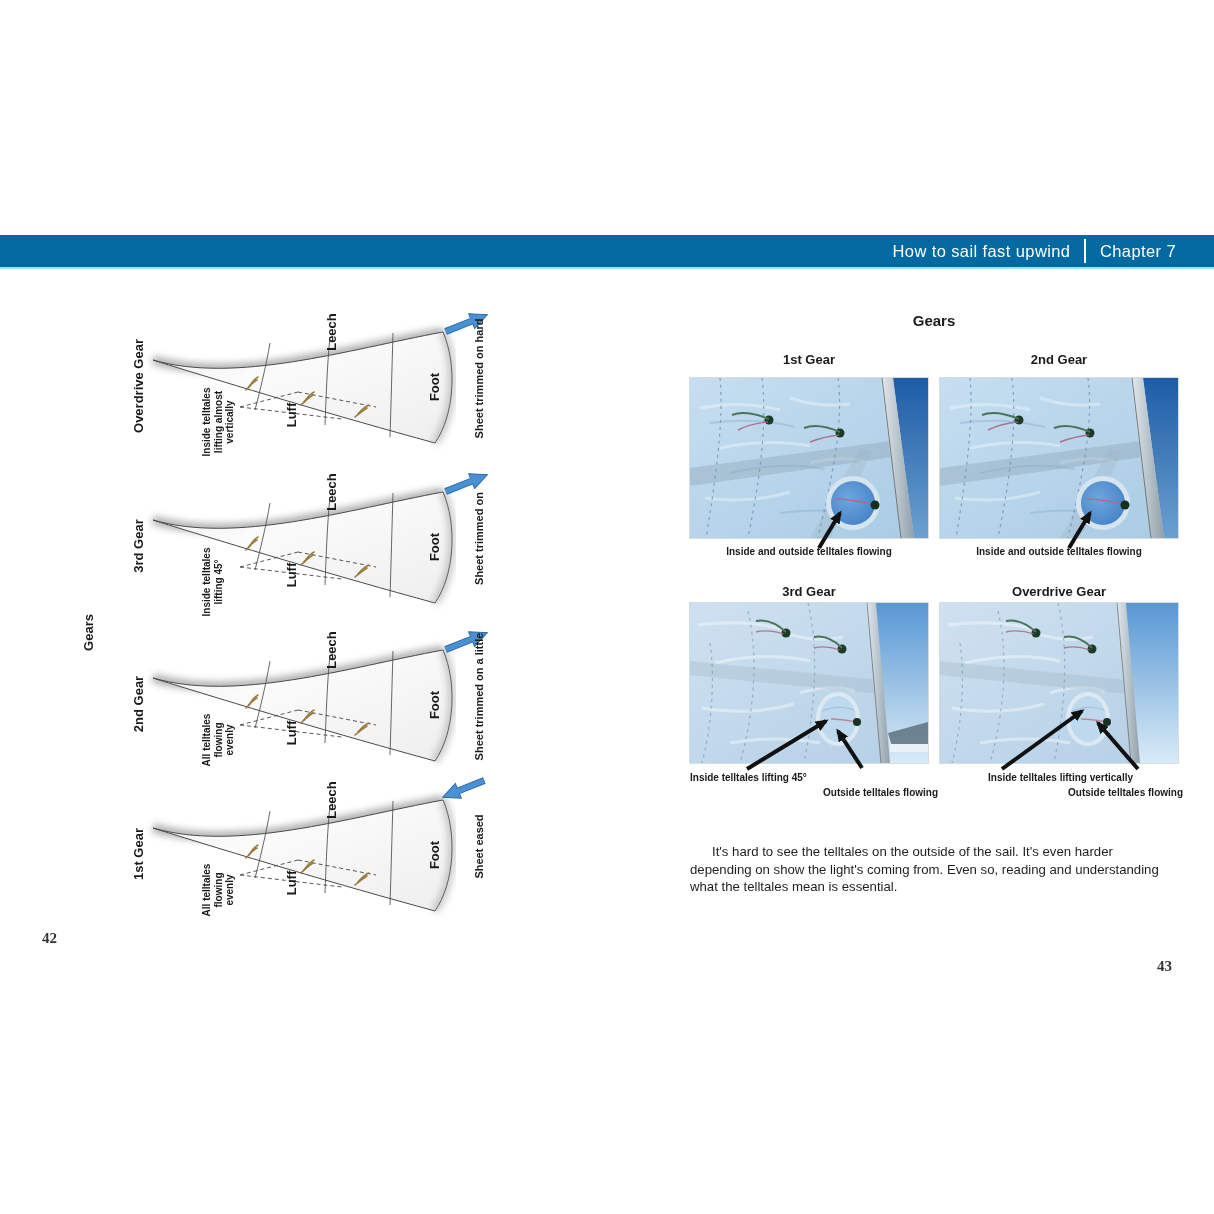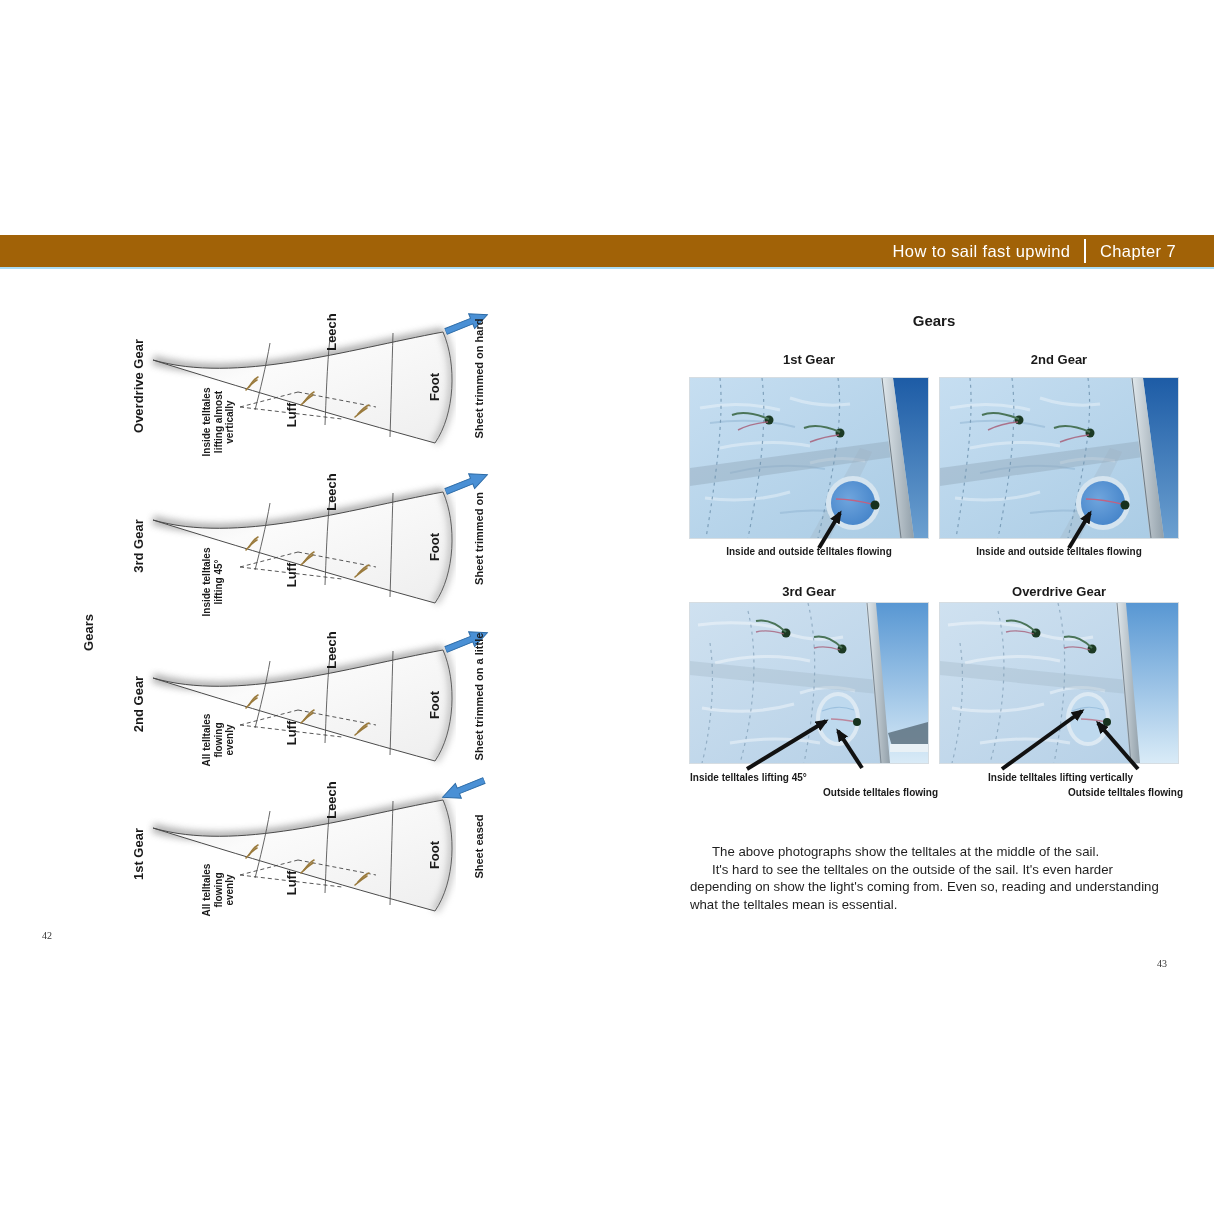--- a/index.html
+++ b/index.html
@@ -1,42 +1,42 @@
 <!DOCTYPE html>
 <html><head>
 <meta charset="utf-8">
 <style>
   html,body{margin:0;padding:0;background:#ffffff;}
   body{font-family:"Liberation Sans", sans-serif;color:#1b1b1b;}
   #canvas{position:relative;width:1214px;height:1214px;background:#ffffff;overflow:hidden;margin:0 auto;}
   .abs{position:absolute;}
   .rot{transform:rotate(-90deg);}
   
-  .header-bar{left:0;top:235px;width:1214px;height:34px;background:#a16207;border-bottom:2px solid #aadcf5;
+  .header-bar{left:0;top:235px;width:1214px;height:34px;background:#0369a1;border-bottom:2px solid #aadcf5;
               display:flex;align-items:center;justify-content:flex-end;padding-right:38px;box-sizing:border-box;}
   .header-bar .t{color:#ffffff;font-size:16.5px;letter-spacing:.4px;font-weight:400;}
   .header-bar .divider{width:1.5px;height:24px;background:#ffffff;margin:0 14px;}
   
   .diag{width:380px;height:158px;}
   .gear-label{width:130px;height:18px;text-align:center;font-size:13px;font-weight:600;color:#1a1a1a;line-height:18px;}
   .sheet-label{width:130px;height:15px;text-align:center;font-size:11px;font-weight:600;color:#1a1a1a;line-height:15px;}
   .sail-word{height:16px;text-align:center;font-size:13px;font-weight:600;color:#1a1a1a;line-height:16px;}
   .annot{width:86px;height:52px;text-align:center;font-size:10px;font-weight:600;line-height:1.15;color:#1a1a1a;white-space:pre-line;}
   .side-gears{width:62px;height:15px;text-align:center;font-size:13px;font-weight:600;line-height:15px;}
   .blue-arrow{transform:rotate(-22deg);}
   .blue-arrow.flip{transform:rotate(158deg);}
   
   .rp-title{left:690px;top:312px;width:488px;text-align:center;font-size:15px;font-weight:600;color:#1a1a1a;}
   .photo-label{width:238px;text-align:center;font-size:13px;font-weight:600;color:#1a1a1a;}
   .photo{width:238px;height:160px;box-shadow:0 0 0 1px #d6dde2;}
   .cap{font-size:10px;font-weight:600;color:#1a1a1a;}
   .cap.center{width:238px;text-align:center;}
   .para{left:690px;top:843px;width:488px;font-size:13.2px;line-height:1.33;color:#1f1f1f;}
   .para p{margin:0;text-indent:22px;}
-  .pgnum{font-family:"Liberation Serif", serif;font-size:10px;color:#333;}
+  .pgnum{font-family:"Liberation Serif", serif;font-size:15px;color:#333;font-weight:bold;}
   .arrows{pointer-events:none;}
 </style>
 </head>
 <body>
 
 <svg width="0" height="0" style="position:absolute" aria-hidden="true">
   <defs>
     <filter id="soft" x="-50%" y="-50%" width="200%" height="200%">
         <feGaussianBlur stdDeviation="3.5"></feGaussianBlur>
       </filter>
@@ -302,20 +302,19 @@
       <line x1="62" y1="166" x2="142" y2="108" stroke="#111" stroke-width="4" marker-end="url(#ah)"></line>
       <line x1="198" y1="166" x2="158" y2="120" stroke="#111" stroke-width="4" marker-end="url(#ah)"></line>
     </svg>
 
     <div class="abs cap" style="left:690px;top:772px;">Inside telltales lifting 45°</div>
     <div class="abs cap" style="left:823px;top:787px;">Outside telltales flowing</div>
     <div class="abs cap" style="left:988px;top:772px;">Inside telltales lifting vertically</div>
     <div class="abs cap" style="left:1068px;top:787px;">Outside telltales flowing</div>
 
     <div class="abs para">
-      <p>The above photographs show the telltales at the middle of the sail.</p>
       <p>It's hard to see the telltales on the outside of the sail. It's even harder depending on show the light's coming from. Even so, reading and understanding what the telltales mean is essential.</p>
     </div>
 
     <div class="abs pgnum" style="left:1157px;top:958px;">43</div>
   </div>
 
 </div>
 
 </body></html>

